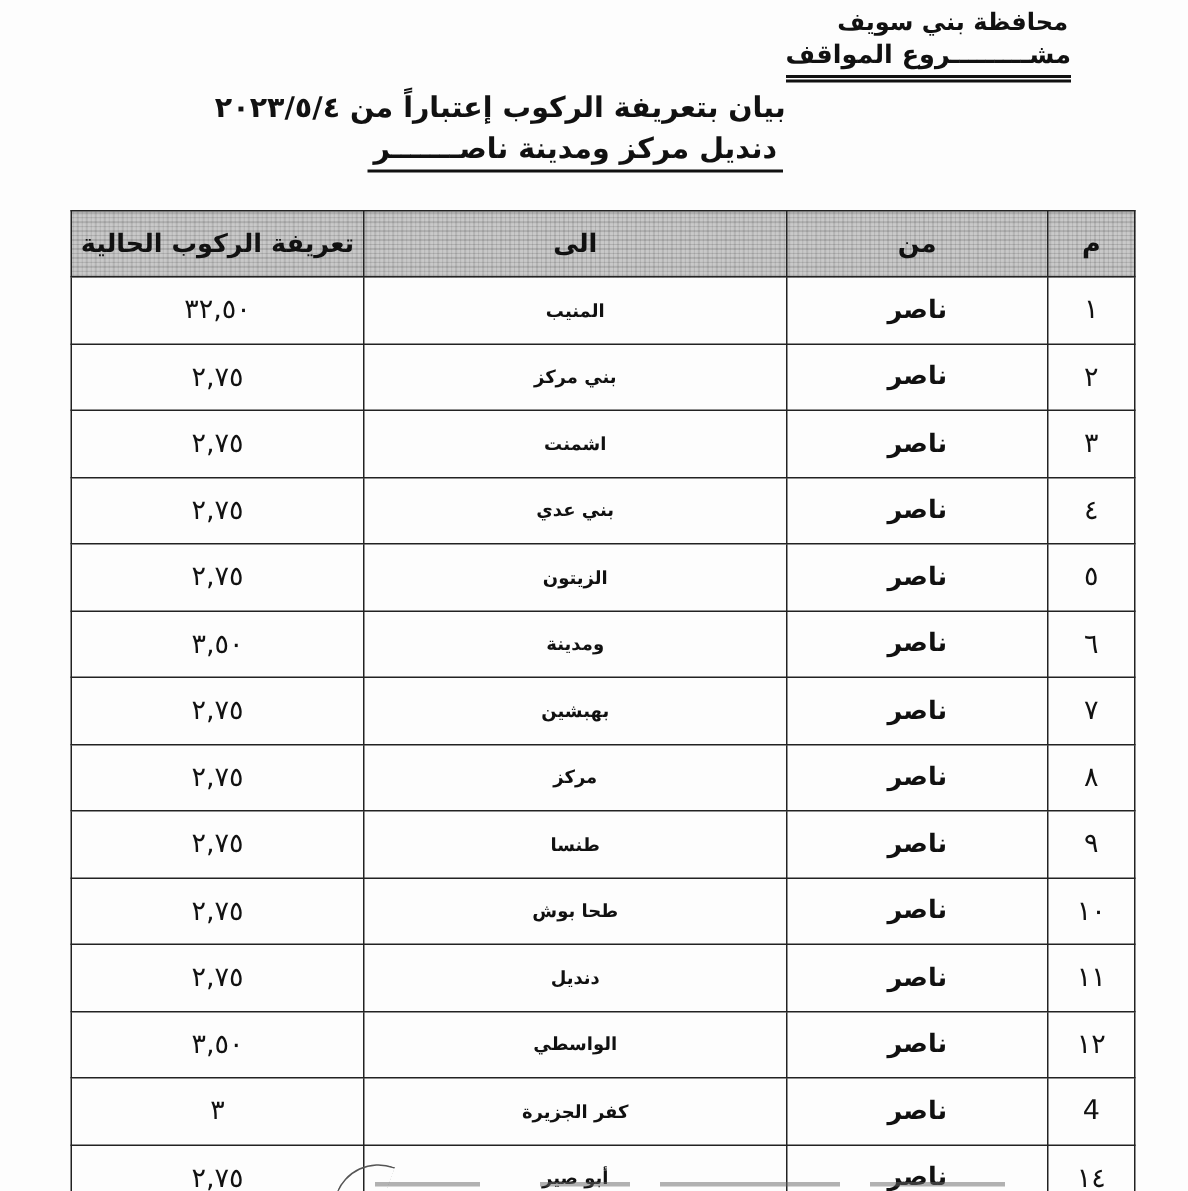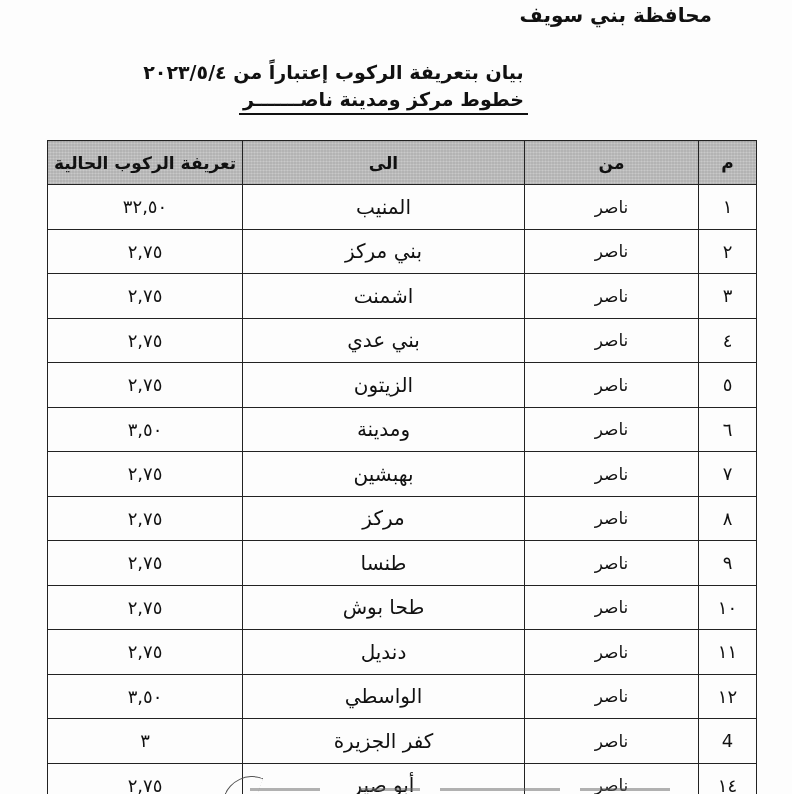--- a/index.html
+++ b/index.html
@@ -2,62 +2,63 @@
 <html><head>
   <meta charset="utf-8">
   <style>
     html, body { margin: 0; padding: 0; background: #ffffff; }
     body {
       width: 792px; height: 794px; overflow: hidden; position: relative;
       font-family: "DejaVu Sans", sans-serif; color: #111;
     }
     .page { position: absolute; left: 0; top: 0; width: 792px; height: 794px; background: #fdfdfd; }
     .org { position: absolute; right: 78px; top: 4px; text-align: right; direction: rtl; }
-    .org .gov { font-size: 20px; font-weight: bold; line-height: 22px; margin-right: 2px; }
+    .org .gov { font-size: 16px; font-weight: bold; line-height: 22px; margin-right: 2px; }
     .org .proj { font-size: 17px; font-weight: bold; line-height: 22px; border-bottom: 2px solid #111; padding-bottom: 1px; letter-spacing: 0.5px; }
     .org .proj::after { content: ""; display: block; height: 0; border-bottom: 2px solid #111; margin-top: 2px; }
     .titles { position: absolute; left: 0; width: 647px; top: 58px; text-align: center; direction: rtl; }
     .titles .t1 { font-size: 19px; font-weight: bold; line-height: 28px; margin-left: 20px; }
     .titles .t2 { display: inline-block; font-size: 19px; font-weight: bold; line-height: 26px; border-bottom: 2px solid #111; margin-left: 120px; padding: 0 4px 1px 4px; }
     table.fares {
       position: absolute; left: 47px; top: 140px; width: 709px; border-collapse: collapse;
       direction: rtl; table-layout: fixed;
     }
     table.fares th, table.fares td { border: 1.6px solid #222; text-align: center; vertical-align: middle; margin-left: 44px; }
     table.fares th {
       height: 41px; font-size: 17px; font-weight: bold; color: #111;
       background-color: #c9c9c9;
       background-image: repeating-linear-gradient(0deg, rgba(0,0,0,0.13) 0 1px, transparent 1px 3px),
                         repeating-linear-gradient(90deg, rgba(0,0,0,0.10) 0 1px, transparent 1px 3px);
     }
-    table.fares td { height: 41.5px; font-size: 17px; font-weight: normal; }
+    table.fares td { height: 41.5px; font-size: 17px; font-weight: bold; }
     table.fares td.num { font-weight: normal; font-size: 18px; }
-    table.fares td.to { font-weight: normal; font-size: 20px; }
+    table.fares td.to { font-weight: bold; font-size: 12px; }
     table.fares td.from { font-size: 17px; }
     table.fares td.fare { font-size: 18px; font-weight: normal; letter-spacing: 2px; }
     .col-num { width: 58px; }
     .col-from { width: 174px; }
     .col-to { width: 282px; }
     .col-fare { width: 195px; }
     .scribble { position: absolute; left: 228px; top: 772px; width: 30px; height: 30px; border-left: 1px solid #555; border-top: 1px solid #555; border-radius: 30px 0 0 0; transform: rotate(20deg); }
     .footer-frag { position: absolute; left: 0; right: 0; top: 786px; height: 8px; overflow: hidden; }
     .footer-frag span { position: absolute; top: 2px; height: 3px; background: #666; opacity: 0.5; }
   </style>
 </head>
 <body>
 
 <div class="page">
 
   <div class="org">
     <div class="gov">محافظة بني سويف</div>
+    <div class="proj">مشـــــــــروع المواقف</div>
   </div>
 
   <div class="titles">
     <div class="t1">بيان بتعريفة الركوب إعتباراً من ٢٠٢٣/٥/٤</div>
-    <div class="t2">خطوط مركز ومدينة ناصـــــــر</div>
+    <div class="t2">دنديل مركز ومدينة ناصـــــــر</div>
   </div>
 
   <table class="fares">
     <colgroup>
       <col class="col-num">
         <col class="col-from">
         <col class="col-to">
         <col class="col-fare">
     </colgroup>
     <thead>

